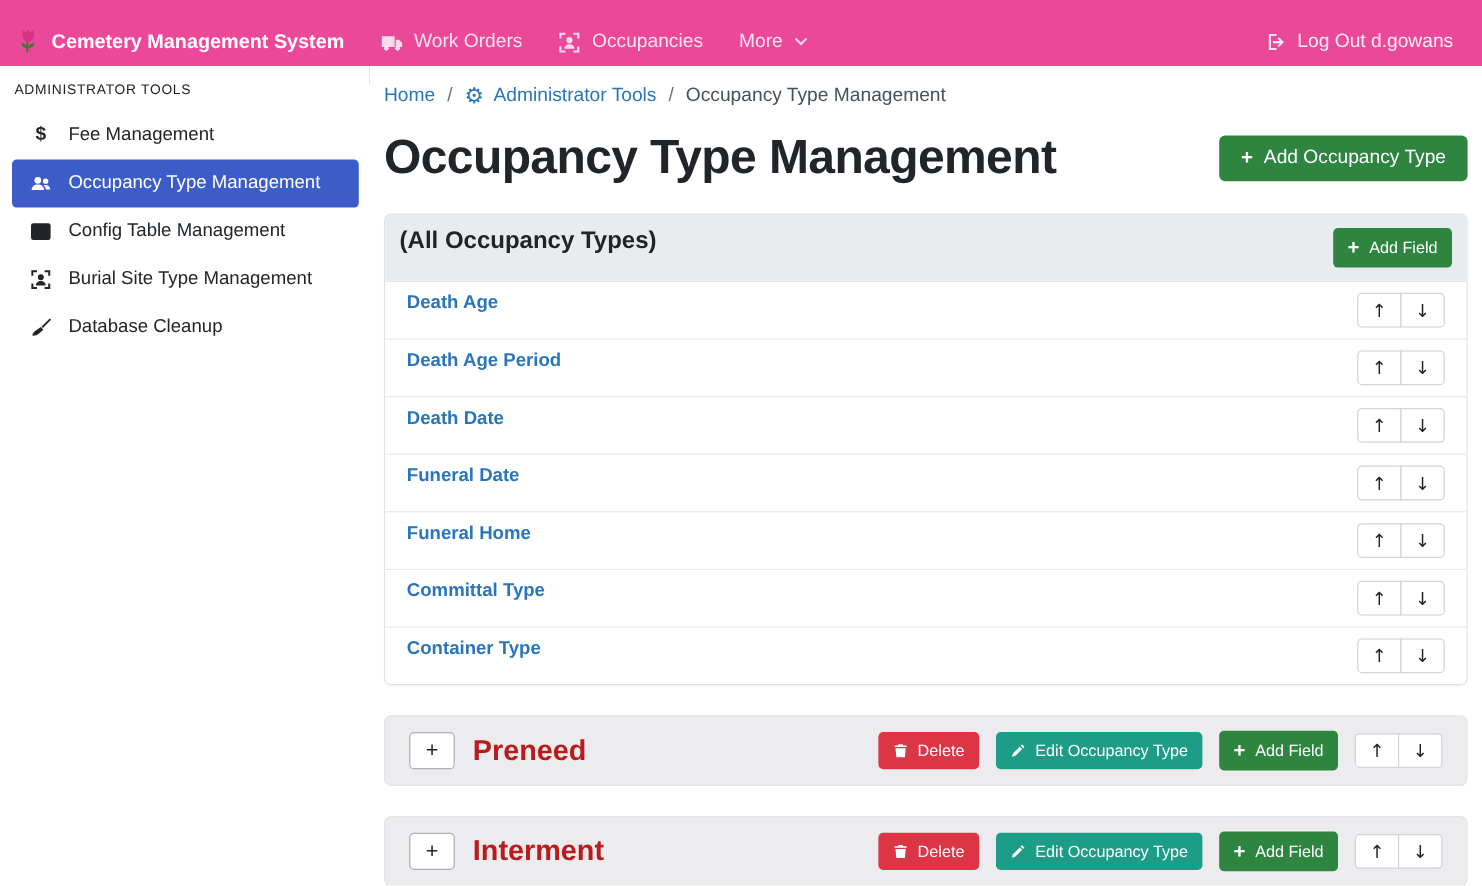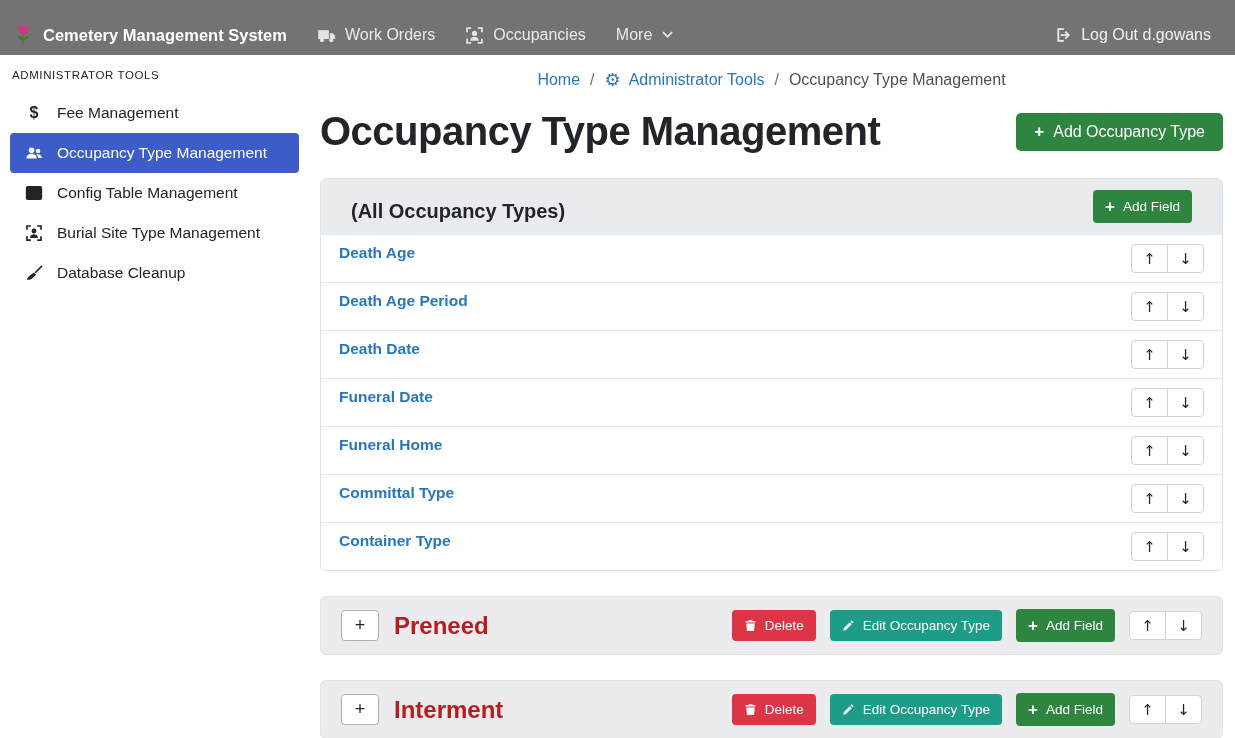--- a/index.html
+++ b/index.html
@@ -7,21 +7,21 @@
   body {
     font-family: "Liberation Sans", "DejaVu Sans", sans-serif;
     background: #ffffff;
     color: #212529;
     position: relative;
   }
   svg { display: block; }
 
   
   .navbar {
-    height: 70px; background: #737373; display: flex; align-items: center;
+    height: 70px; background: #ec4899; display: flex; align-items: center;
     padding: 0 24px 0 14px; color: rgba(255,255,255,.88); text-align: right;
   }
   .brand { display: flex; align-items: center; gap: 10px; color: #fff; font-weight: 700; font-size: 16.5px; cursor: pointer; }
   .nav-item { display: flex; align-items: center; gap: 9px; margin-left: 30px; font-size: 16px; cursor: pointer; color: rgba(255,255,255,.85); }
   .nav-item svg { width: 19px; height: 19px; fill: rgba(255,255,255,.8); }
   .nav-chevron svg { width: 13px; height: 13px; }
   .nav-spacer { flex: 1; }
   .logout { display: flex; align-items: center; gap: 9px; font-size: 16px; cursor: pointer; color: rgba(255,255,255,.9); }
   .logout svg { width: 18px; height: 18px; fill: rgba(255,255,255,.85); }
 
@@ -35,40 +35,40 @@
   }
   .side-item .s-icon { width: 20px; display: flex; justify-content: center; align-items: center; color: #212529; }
   .side-item .s-icon svg { width: 18px; height: 18px; fill: currentColor; }
   .side-item.active { background: #3c5cc8; color: #ffffff; }
   .side-item.active .s-icon { color: #ffffff; }
   .dollar-glyph { font-weight: 700; font-size: 16px; }
 
   
   .main { position: absolute; left: 308px; top: 55px; right: 0; bottom: 0; padding: 16px 12px 0 12px; overflow: hidden; background: #fff; }
 
-  .breadcrumb { display: flex; align-items: center; gap: 10px; font-size: 16px; justify-content: center; }
+  .breadcrumb { display: flex; align-items: center; gap: 10px; font-size: 16px; }
   .crumb-link { color: #2a76bb; text-decoration: none; cursor: pointer; display: flex; align-items: center; gap: 8px; }
   .crumb-sep { color: #6c757d; }
   .crumb-current { color: #495057; }
   .gear-glyph { font-size: 18px; color: #2a76bb; line-height: 1; }
 
   .title-row { display: flex; align-items: center; justify-content: space-between; margin-top: 20px; }
   .page-title { font-size: 40px; font-weight: 700; color: #212529; letter-spacing: -.5px; }
   .btn { border: none; cursor: pointer; color: #fff; display: inline-flex; align-items: center; border-radius: 4px; font-family: inherit; }
   .btn-add-type { background: #2e8540; font-size: 16px; padding: 10px 18px; gap: 9px; border-radius: 5px; }
   .btn .plus { font-size: 17px; font-weight: 700; line-height: 1; }
   .btn-sm { font-size: 13.5px; padding: 8px 12px; gap: 8px; }
   .btn-green { background: #2e8540; }
   .btn-red { background: #dc3545; }
   .btn-teal { background: #1d9d88; }
   .btn-sm svg { width: 13px; height: 13px; fill: #fff; }
 
   
   .card { margin-top: 24px; border: 1px solid #dee2e6; border-radius: 6px; overflow: hidden; box-shadow: 0 1px 2px rgba(0,0,0,.04); }
-  .card-header { background: #e9ecef; padding: 11px 30px; display: flex; justify-content: space-between; align-items: flex-end; }
+  .card-header { background: #e9ecef; padding: 11px 12px; display: flex; justify-content: space-between; align-items: flex-start; }
   .card-title { font-size: 20px; font-weight: 700; color: #212529; }
   .field-row { display: flex; justify-content: space-between; align-items: flex-start; padding: 9px 18px; border-top: 1px solid #e6e9ec; background: #fff; }
   .field-link { color: #2a76bb; font-weight: 700; font-size: 15.5px; text-decoration: none; cursor: pointer; }
 
   .arrow-group { display: flex; }
   .arrow-btn {
     width: 37px; height: 29px; background: #fff; border: 1px solid #ced4da; color: #212529;
     font-size: 15px; display: flex; align-items: center; justify-content: center; cursor: pointer;
     font-family: "DejaVu Sans", sans-serif;
   }

